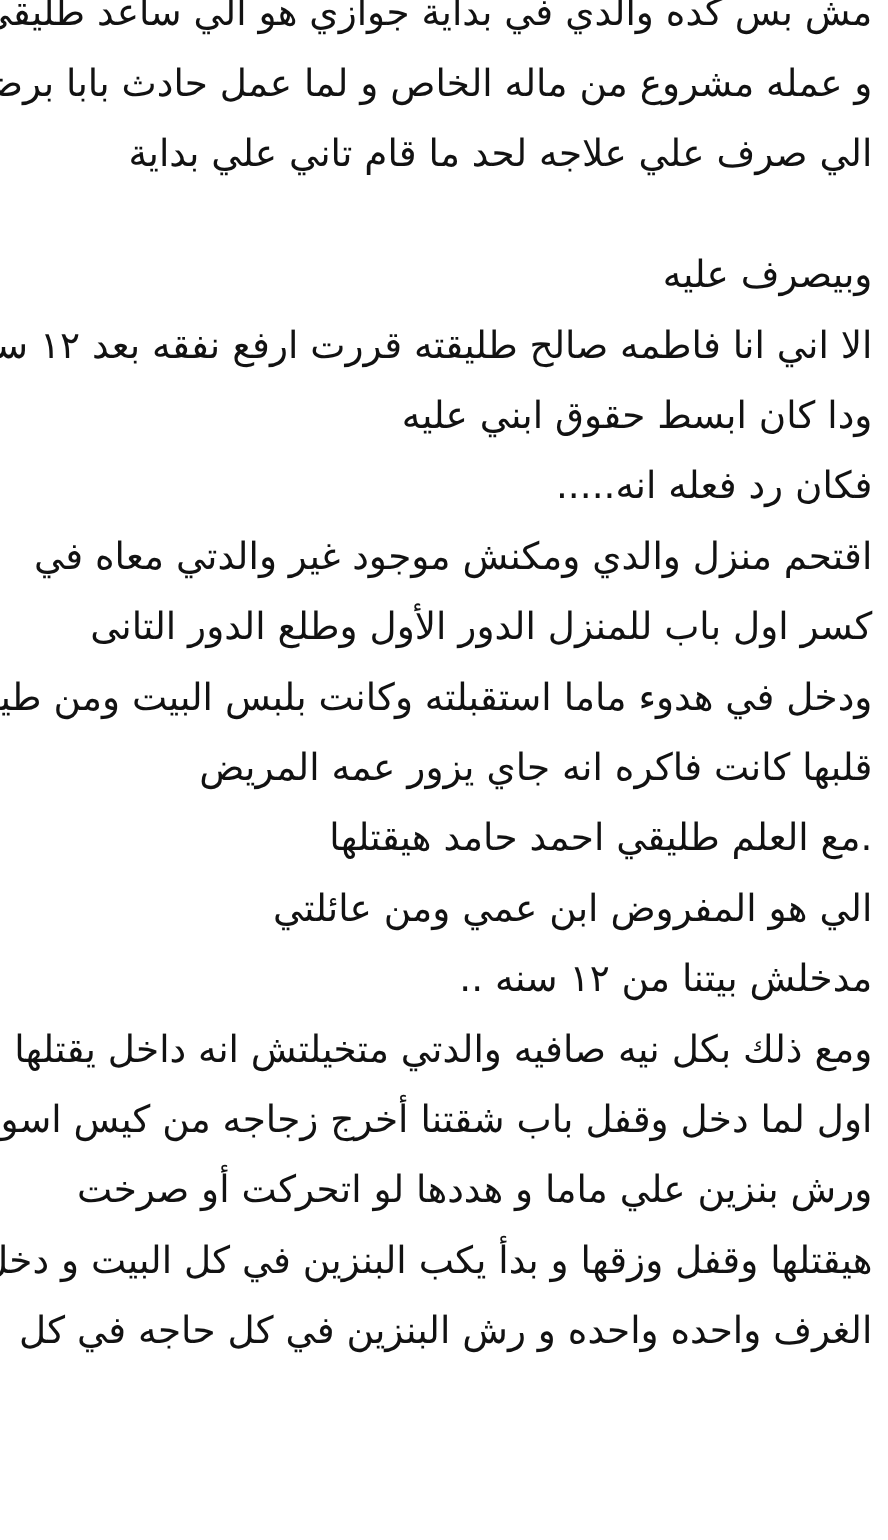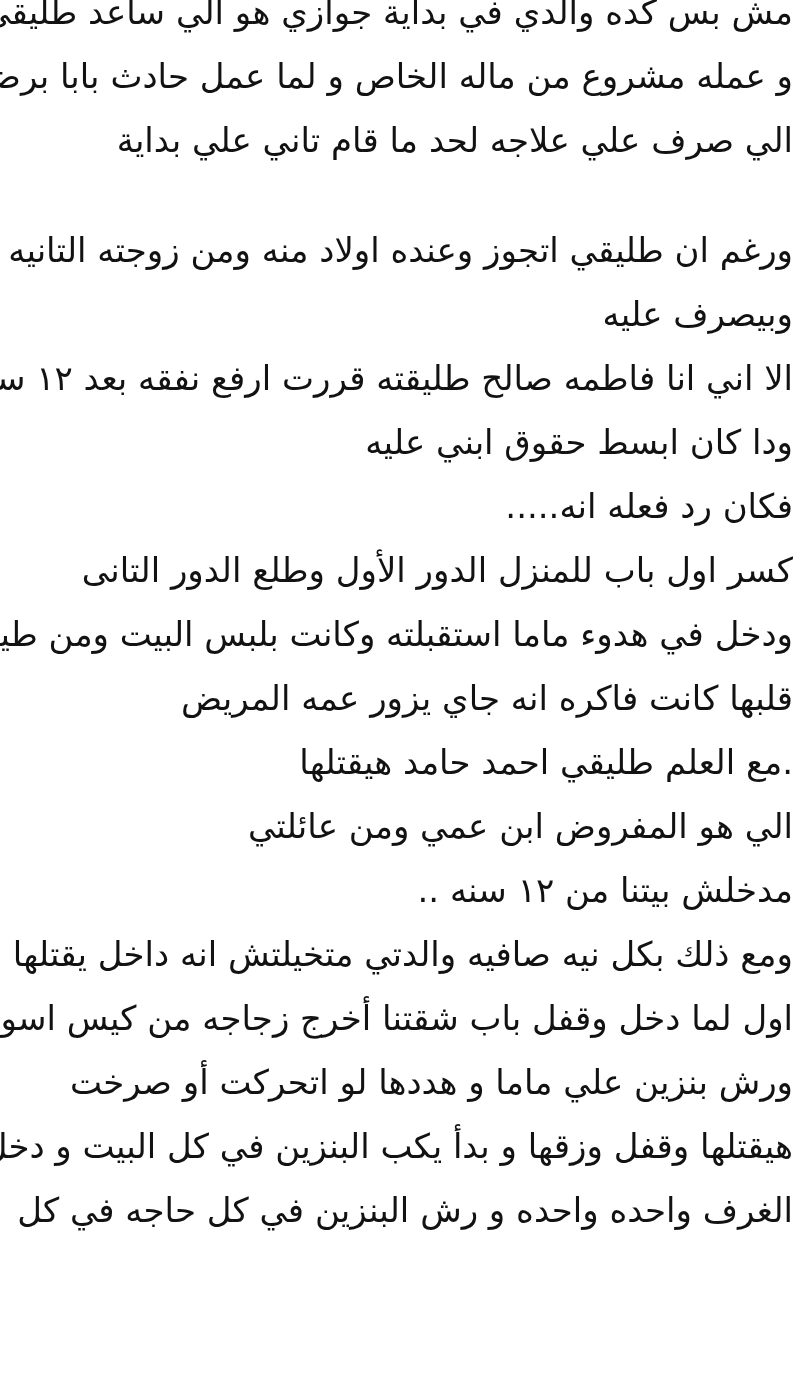--- a/index.html
+++ b/index.html
@@ -34,25 +34,25 @@
   }
 </style>
 </head>
 <body>
 
 <div class="doc" id="doc">
     <div class="line">مش بس كده والدي في بداية جوازي هو الي ساعد طليقي</div>
     <div class="line">و عمله مشروع من ماله الخاص و لما عمل حادث بابا برضو</div>
     <div class="line">الي صرف علي علاجه لحد ما قام تاني علي بداية</div>
     <div class="line blank"></div>
-    <div class="line">ورغم ان طليقي اتجوز وعنده اولاد منه ومن زوجته التانيه</div>
     <div class="line">وبيصرف عليه</div>
     <div class="line">الا اني انا فاطمه صالح طليقته قررت ارفع نفقه بعد ١٢ سنه</div>
     <div class="line">ودا كان ابسط حقوق ابني عليه</div>
     <div class="line">فكان رد فعله انه.....</div>
+    <div class="line"> اقتحم منزل والدي ومكنش موجود غير والدتي معاه في</div>
     <div class="line">كسر اول باب للمنزل الدور الأول وطلع الدور التانى</div>
     <div class="line">ودخل في هدوء ماما استقبلته وكانت بلبس البيت ومن طيبة</div>
     <div class="line">قلبها كانت فاكره انه جاي يزور عمه  المريض</div>
     <div class="line">.مع العلم طليقي احمد حامد هيقتلها</div>
     <div class="line">الي هو المفروض ابن عمي ومن عائلتي</div>
     <div class="line">مدخلش بيتنا من  ١٢ سنه ..</div>
     <div class="line">ومع ذلك بكل نيه صافيه والدتي متخيلتش انه داخل يقتلها</div>
     <div class="line">اول لما دخل وقفل باب شقتنا أخرج زجاجه من كيس اسود</div>
     <div class="line">ورش بنزين  علي ماما و هددها لو اتحركت أو صرخت</div>
     <div class="line">هيقتلها وقفل وزقها و بدأ يكب البنزين في كل البيت و دخل</div>

